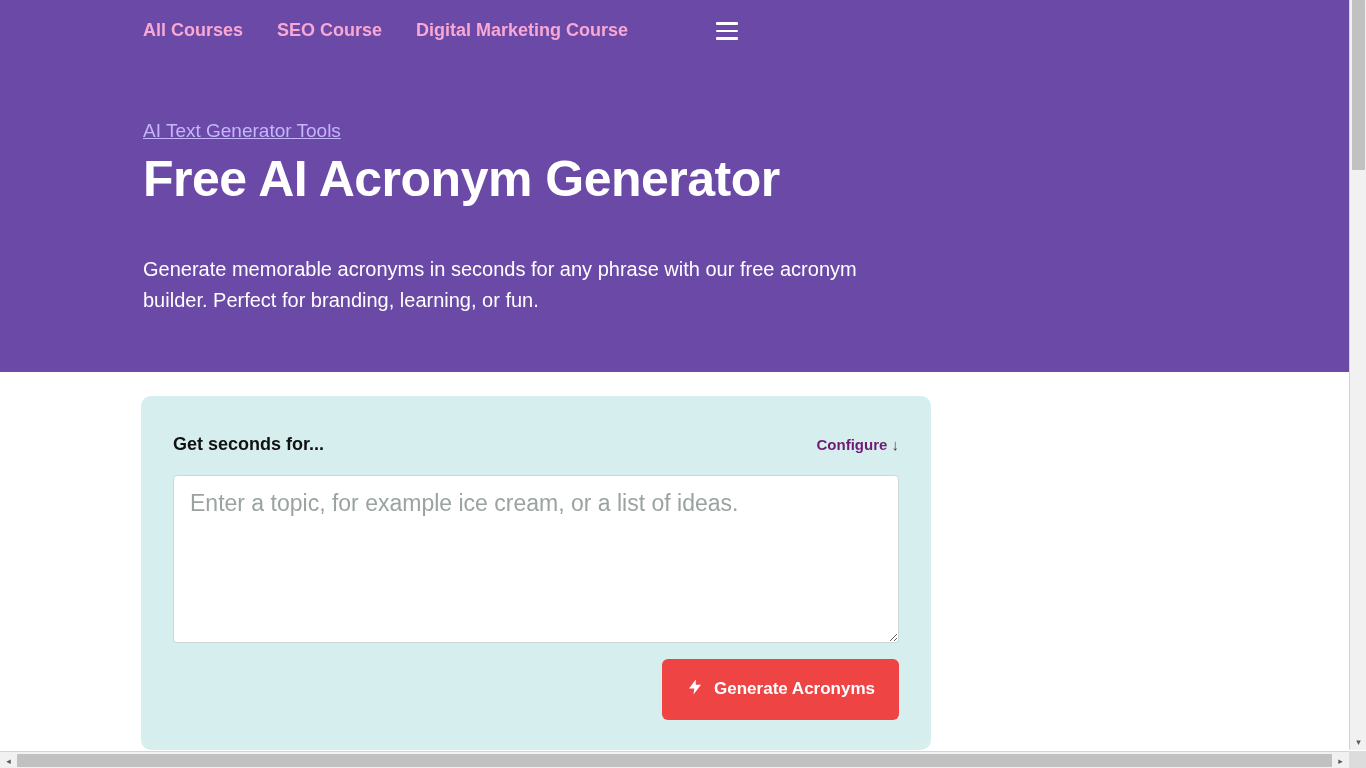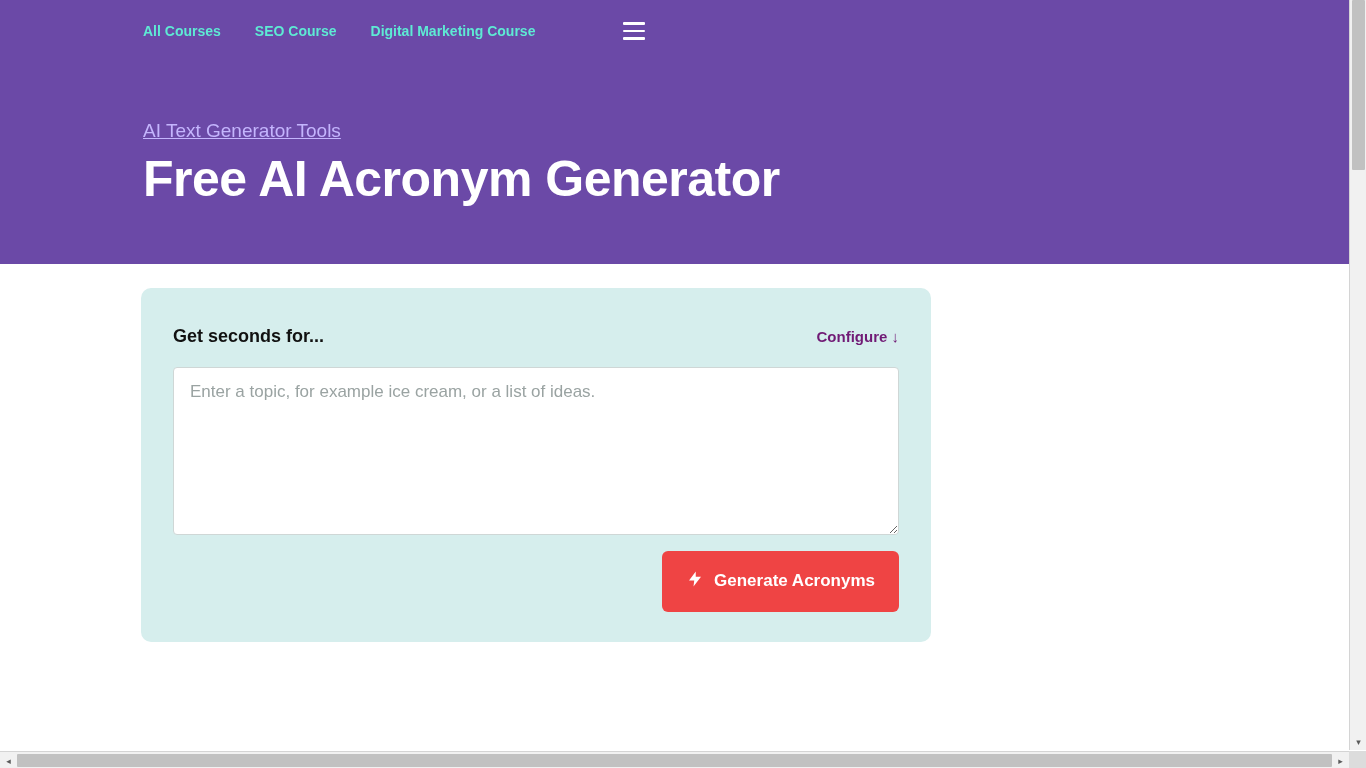--- a/index.html
+++ b/index.html
@@ -57,23 +57,23 @@
   font-weight: 700;
 }
 .logo-text .reliable { color: #ffffff; }
 .logo-text .soft { color: #28bfa4; }
 .nav {
   display: flex;
   align-items: center;
   gap: 34px;
 }
 .nav a {
-  color: #5eead4;
+  color: #f9a8d4;
   text-decoration: none;
-  font-size: 14px;
+  font-size: 18px;
   font-weight: 600;
 }
 .hamburger {
   margin-left: 50px;
   display: flex;
   flex-direction: column;
   gap: 5px;
   cursor: pointer;
   padding: 4px;
 }
@@ -135,21 +135,21 @@
   font-weight: 600;
   color: #701a75;
   cursor: pointer;
 }
 .topic-input {
   width: 100%;
   min-height: 168px;
   border: 1px solid #cfd7d6;
   border-radius: 4px;
   padding: 14px 16px;
-  font-size: 17px;
+  font-size: 23px;
   font-family: inherit;
   color: #333333;
   resize: both;
 }
 .topic-input::placeholder {
   color: #9aa3a2;
 }
 .tool-actions {
   display: flex;
   justify-content: flex-end;
@@ -254,20 +254,21 @@
           <div class="hamburger">
             <span></span>
               <span></span>
               <span></span>
           </div>
         </div>
       </div>
 
       <a class="breadcrumb" href="#">AI Text Generator Tools</a>
       <h1 class="page-title">Free AI Acronym Generator</h1>
+      <p class="page-desc">Generate memorable acronyms in seconds for any phrase with our free acronym builder. Perfect for branding, learning, or fun.</p>
     </div>
   </div>
 
   <div class="tool-container">
     <div class="tool-card">
       <div class="tool-header">
         <div class="tool-label">Get seconds for...</div>
         <div class="configure-link">Configure ↓</div>
       </div>
       <textarea class="topic-input" placeholder="Enter a topic, for example ice cream, or a list of ideas." style=""></textarea>

